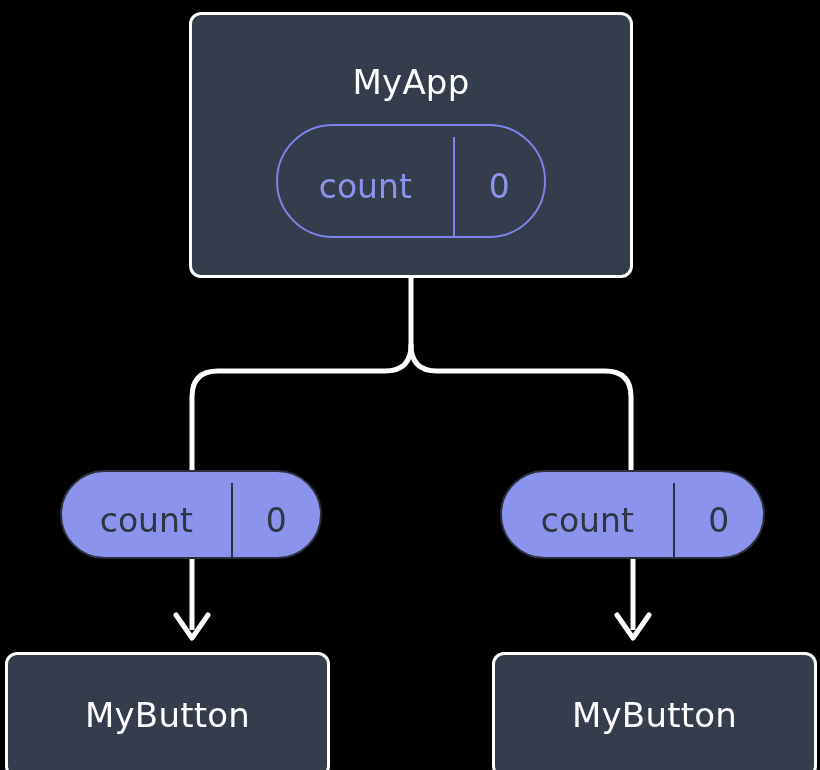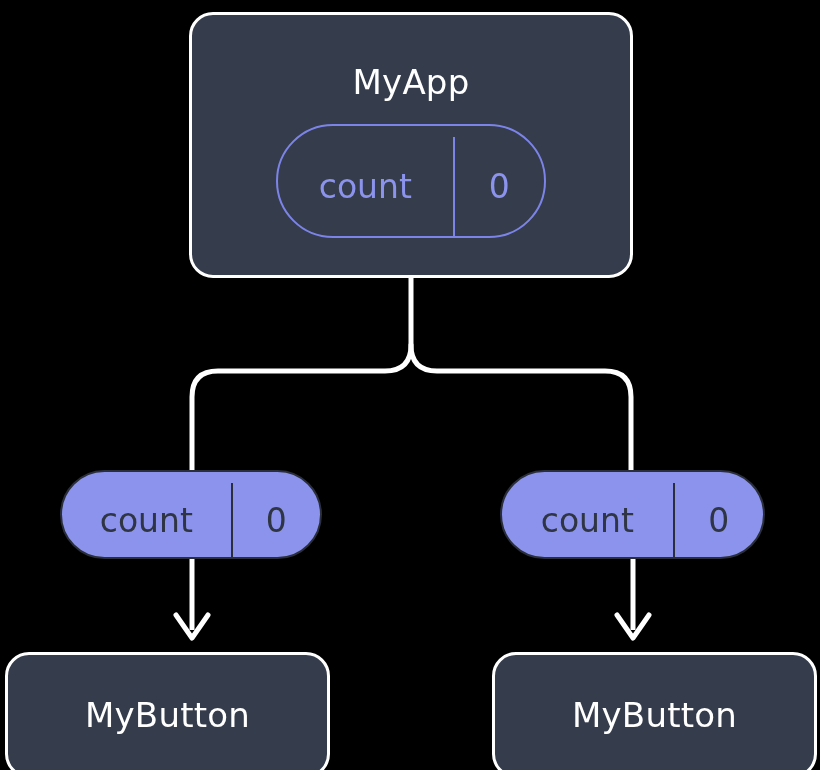--- a/index.html
+++ b/index.html
@@ -27,21 +27,21 @@
     height: 770px;
     pointer-events: none;
   }
 
   
   .comp-box {
     position: absolute;
     box-sizing: border-box;
     background: #353c4b;
     border: 3px solid #ffffff;
-    border-radius: 24px;
+    border-radius: 12px;
     display: flex;
     flex-direction: column;
     align-items: center;
   }
   .comp-title {
     color: #ffffff;
     font-size: 34px;
     font-weight: 400;
     letter-spacing: 0.2px;
     line-height: 1;

